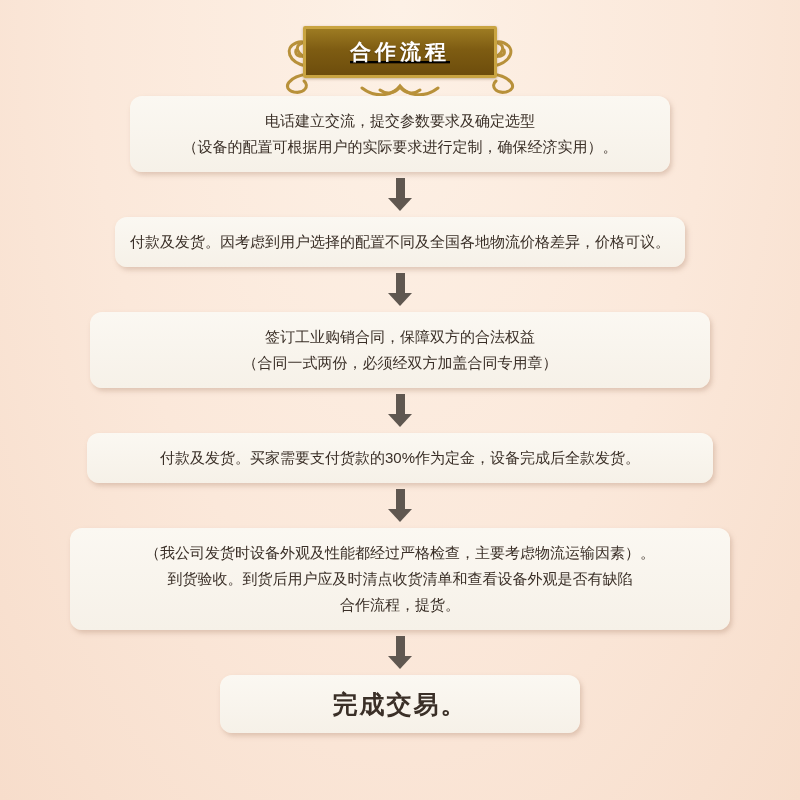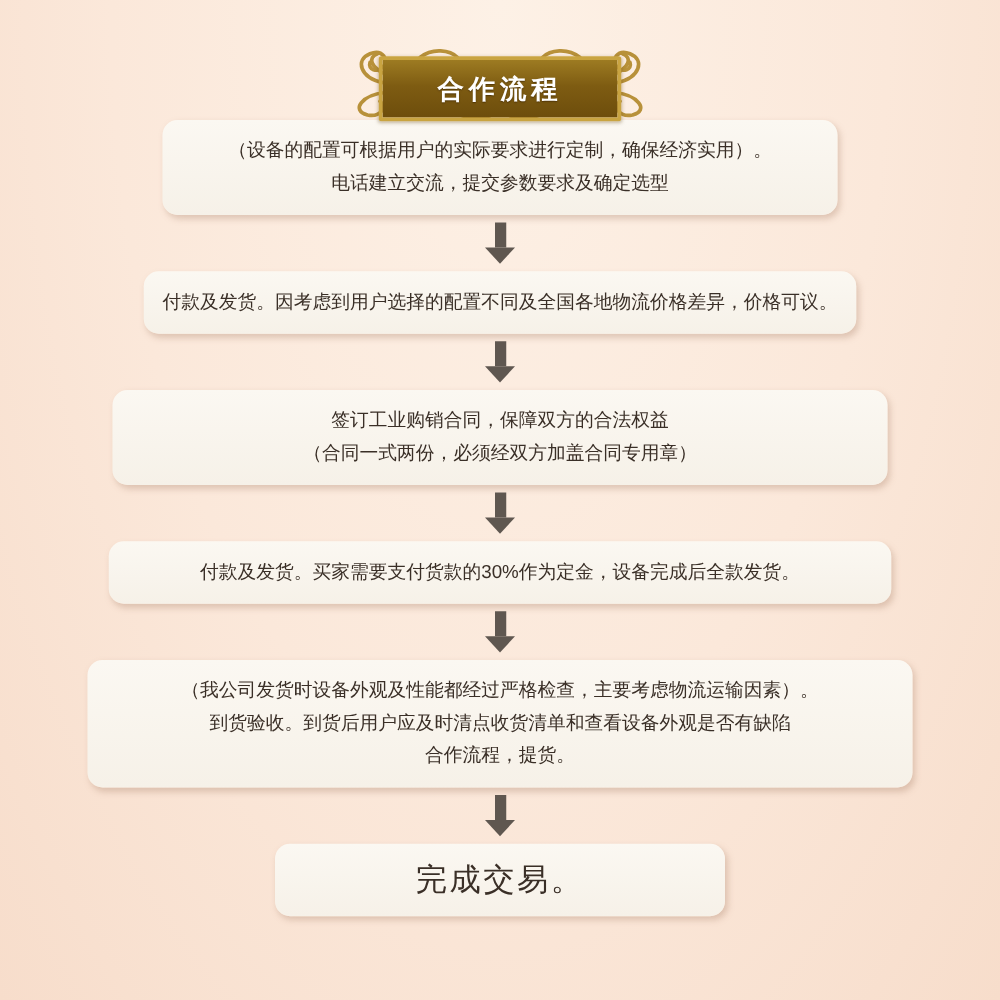--- a/index.html
+++ b/index.html
@@ -38,29 +38,30 @@
     position: absolute;
     top: 8px;
     left: 0;
     right: 0;
     height: 66px;
   }
   .banner-plate {
     position: relative;
     width: 188px;
     height: 46px;
-    margin-top: 23px;
+    margin-top: 4px;
     background: linear-gradient(180deg, #9d7b22 0%, #7e5c12 45%, #6d4d0c 100%);
     border: 3px solid #c9a441;
     border-radius: 2px;
     box-shadow: 0 1px 3px rgba(90,60,10,0.35);
     display: flex;
     align-items: center;
     justify-content: center;
     z-index: 3;
+    text-decoration: underline;
   }
   .banner-title {
     color: #ffffff;
     font-size: 21px;
     letter-spacing: 4px;
     font-weight: bold;
     text-shadow: 0 1px 1px rgba(70,45,5,0.8);
   }
   
   .flow {
@@ -89,21 +90,21 @@
   }
   .w-540 { width: 540px; }
   .w-570 { width: 570px; }
   .w-620 { width: 620px; text-align: center; }
   .w-750 { width: 626px; }
   .w-660 { width: 660px; }
   .w-360 { width: 360px; }
 
   .step.final {
     font-size: 25px;
-    font-weight: normal;
+    font-weight: bold;
     letter-spacing: 2px;
     padding: 16px 24px;
   }
   
   .arrow {
     width: 26px;
     display: flex;
     flex-direction: column;
     align-items: center;
     margin: 6px 0 6px 0;
@@ -149,22 +150,22 @@
       </svg>
     </div>
     <div class="banner-plate">
       <span class="banner-title">合作流程</span>
     </div>
   </div>
 
   <div class="flow">
 
     <div class="step w-540">
+      <div class="line">电话建立交流，提交参数要求及确定选型</div>
       <div class="line">（设备的配置可根据用户的实际要求进行定制，确保经济实用）。</div>
-      <div class="line">电话建立交流，提交参数要求及确定选型</div>
     </div>
 
     <div class="arrow">
       <div class="stem"></div>
         <div class="head"></div>
     </div>
 
     <div class="step w-570">
       <div class="line">付款及发货。因考虑到用户选择的配置不同及全国各地物流价格差异，价格可议。</div>
     </div>

